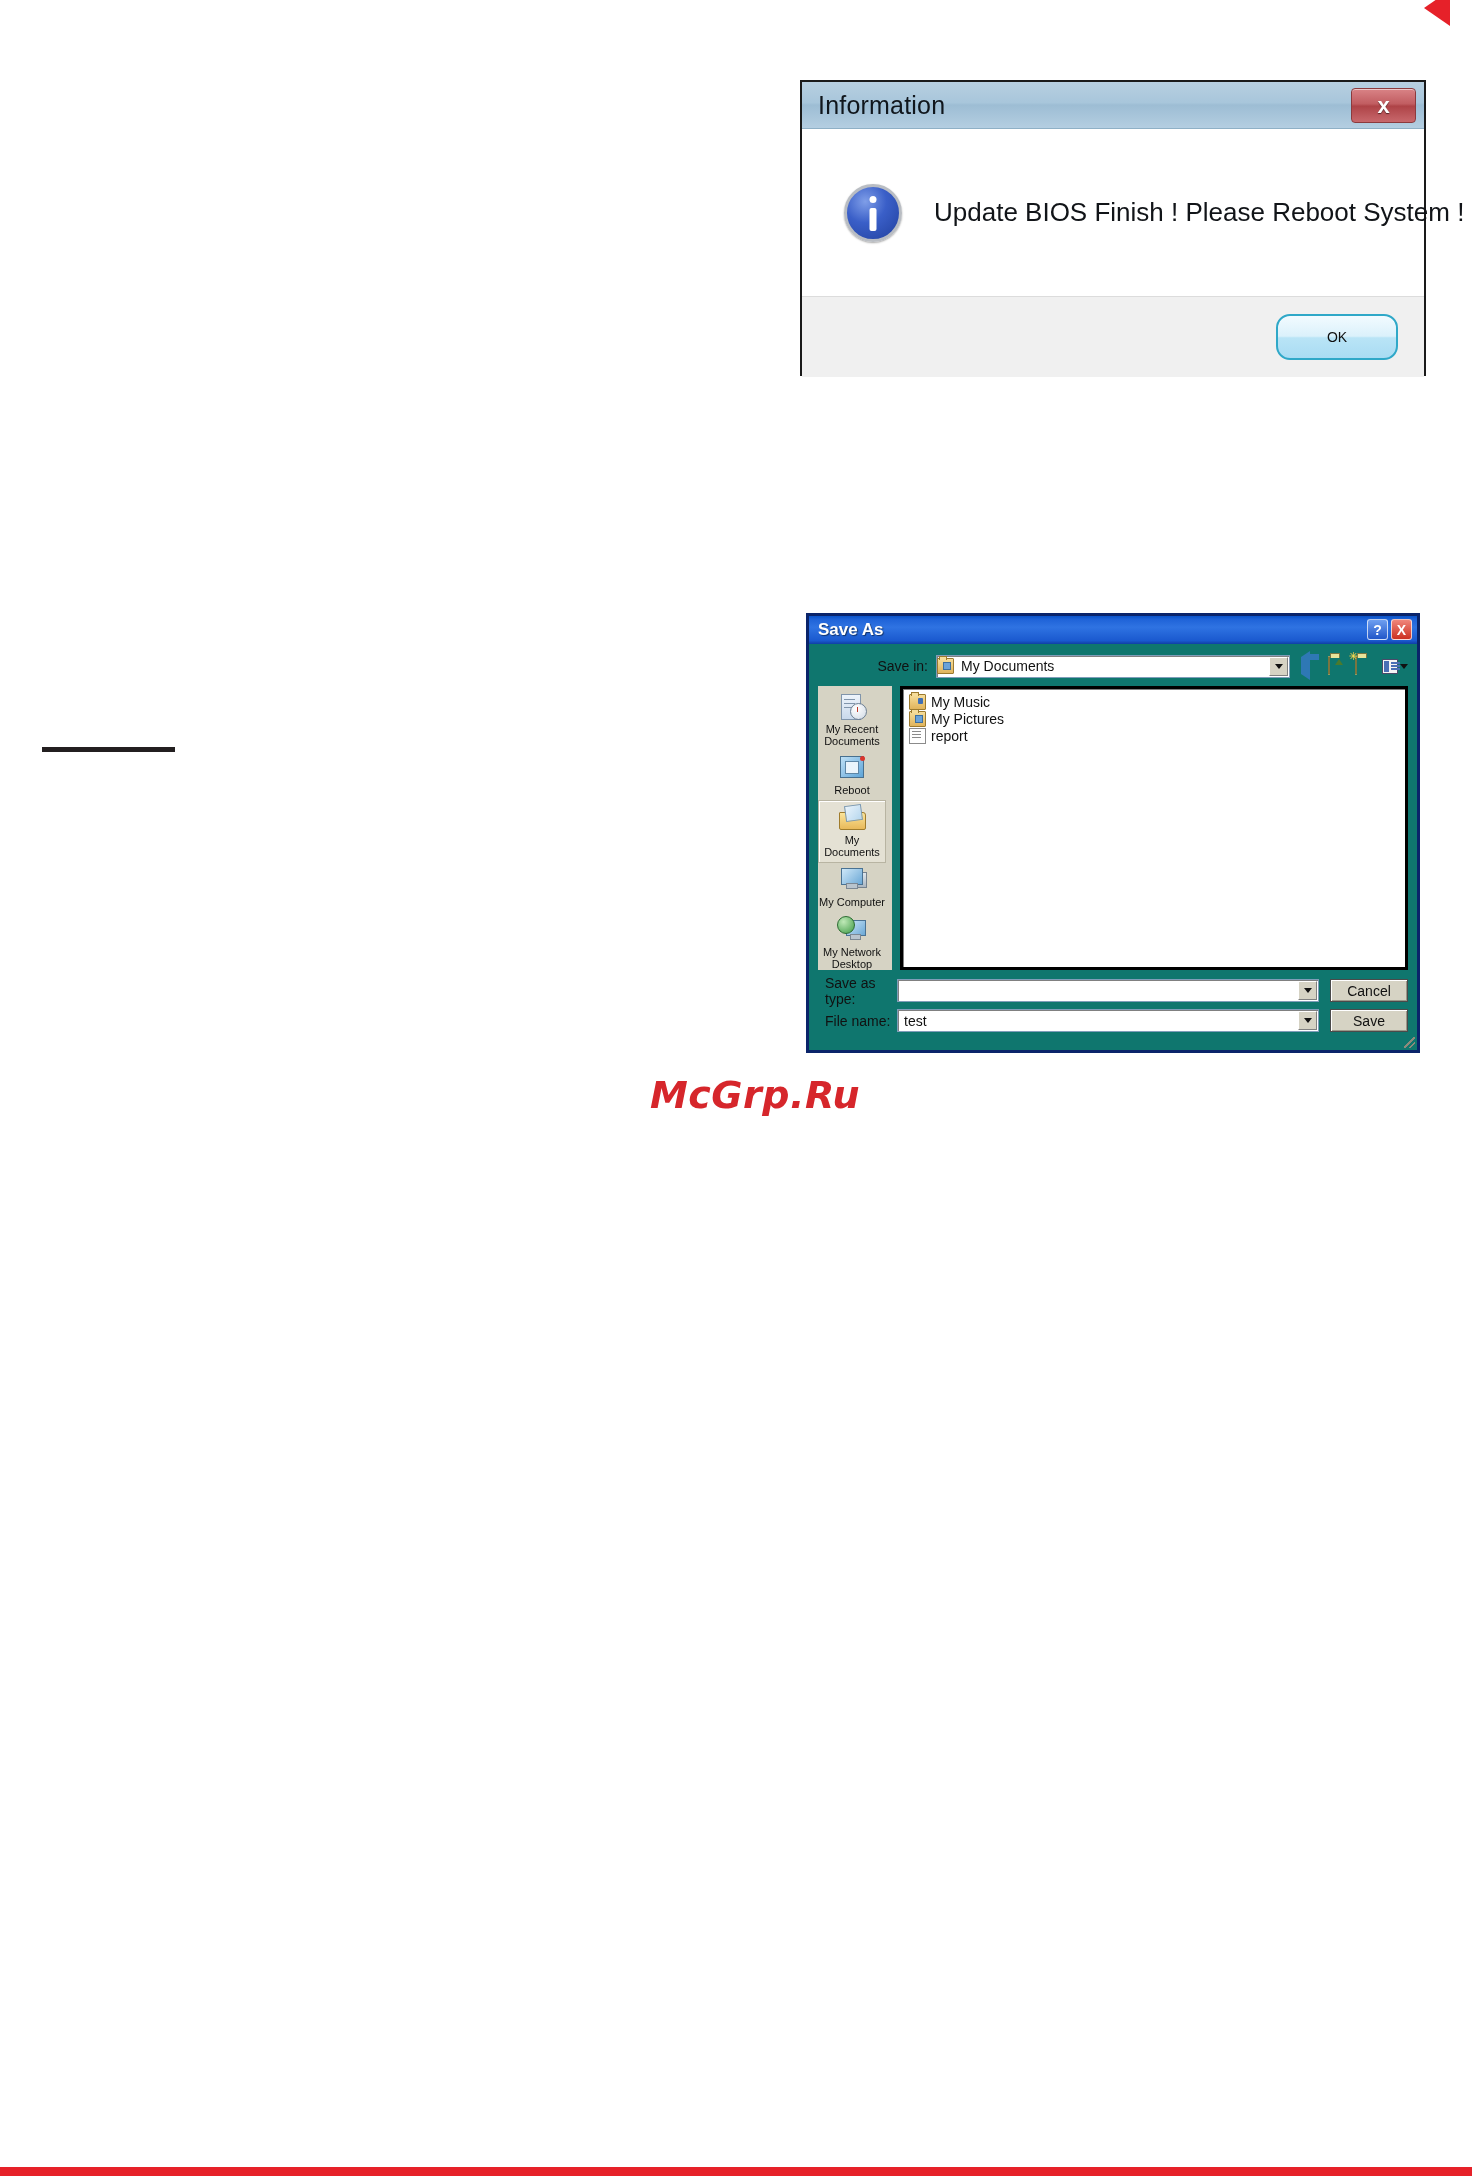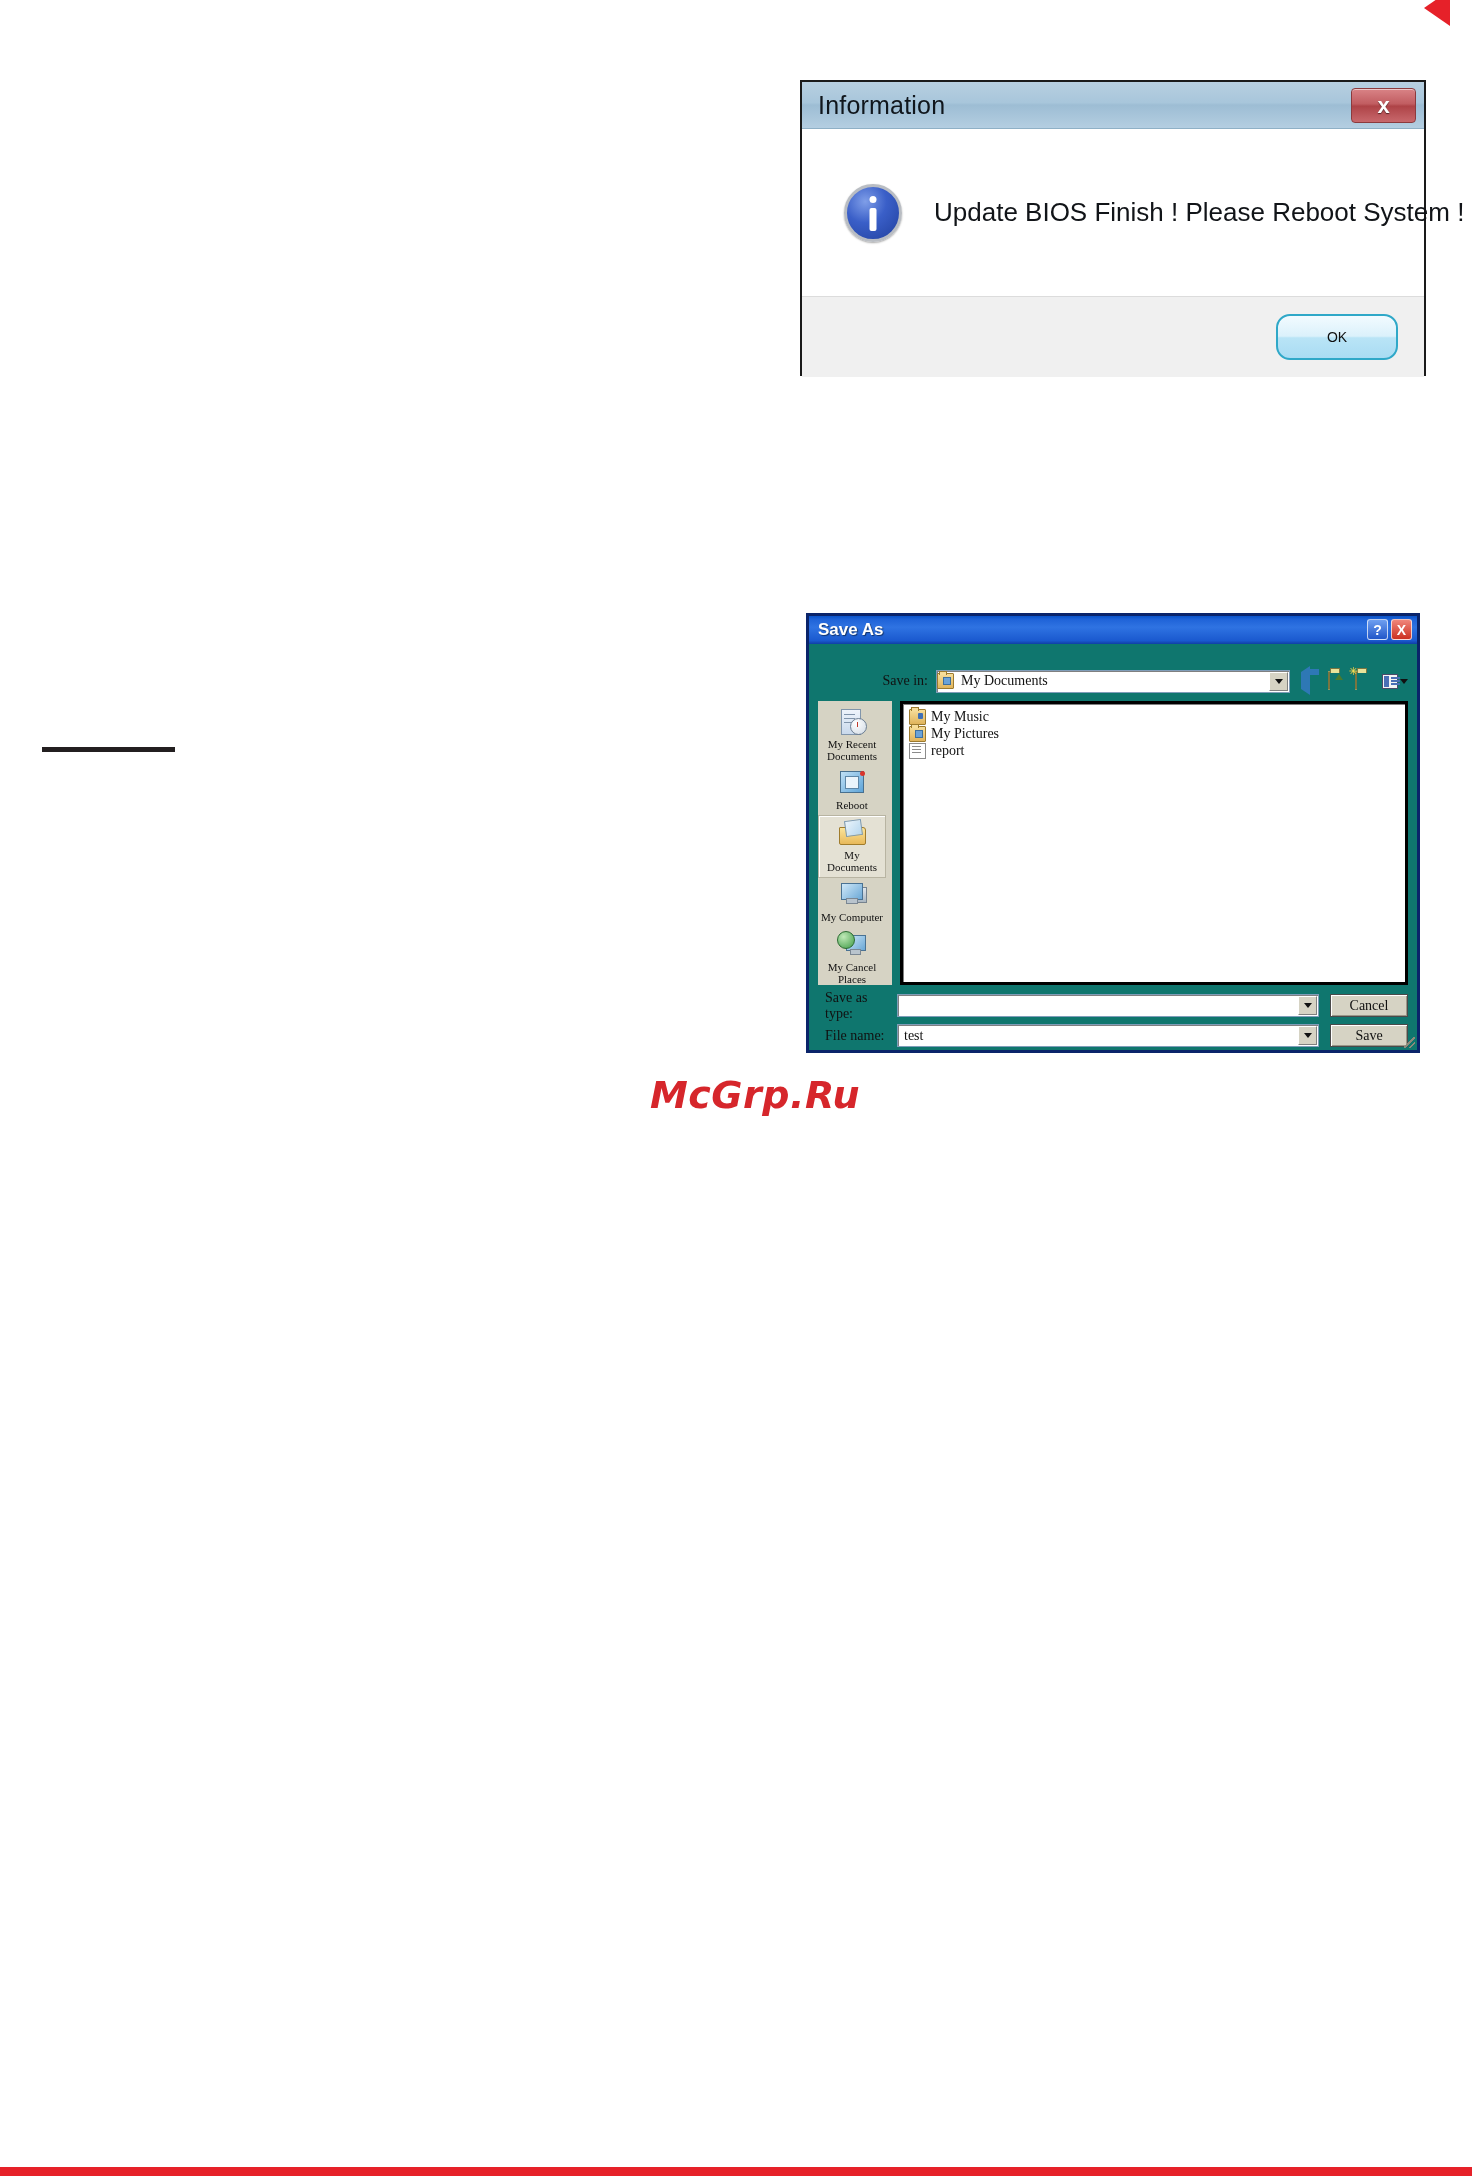--- a/index.html
+++ b/index.html
@@ -159,21 +159,21 @@
   .xp-btn{
     width:21px;height:21px;border-radius:3px;
     display:flex;align-items:center;justify-content:center;
     color:#fff;font-size:14px;font-weight:bold;
     border:1px solid rgba(255,255,255,.7);
     box-sizing:border-box;cursor:pointer;
   }
   .xp-btn.help{background:linear-gradient(to bottom,#6e9ff0,#2157c9);}
   .xp-btn.close{background:linear-gradient(to bottom,#f0867a,#cc3021);}
 
-  .sa-body{padding:25px 9px 8px 9px;box-sizing:border-box;height:calc(100% - 28px);position:relative;font-family:Liberation Serif, serif;}
+  .sa-body{padding:10px 9px 8px 9px;box-sizing:border-box;height:calc(100% - 28px);position:relative;}
 
   .savein-row{display:flex;align-items:center;height:24px;margin-bottom:8px;}
   .savein-label{
     font-size:14px;color:#111;width:118px;text-align:right;padding-right:8px;box-sizing:border-box;
   }
   .combo{
     flex:1;height:23px;background:#fff;border:1px solid #7f9db9;
     box-shadow:inset 1px 1px 0 #808080;
     display:flex;align-items:center;position:relative;box-sizing:border-box;
   }
@@ -397,21 +397,21 @@
           </span>
           <span class="place-label">My Computer</span>
         </div>
 
         <div class="place">
           <span class="pico pico-network">
             <span class="mon"></span>
               <span class="globe"></span>
               <span class="base"></span>
           </span>
-          <span class="place-label">My Cancel Places</span>
+          <span class="place-label">My Network Desktop</span>
         </div>
 
       </div>
 
       <div class="filelist">
         <div class="file-row">
           <span class="fico fico-music"></span>
           <span class="file-name">My Music</span>
         </div>
         <div class="file-row">

